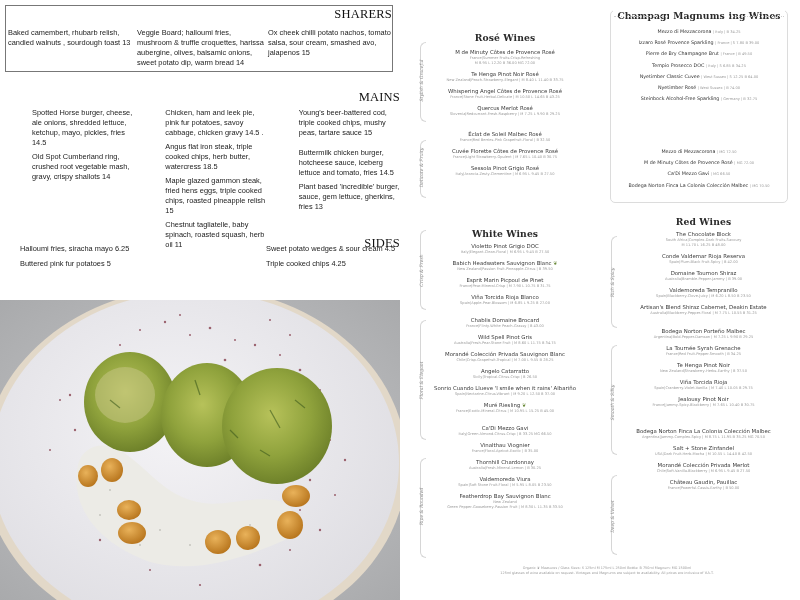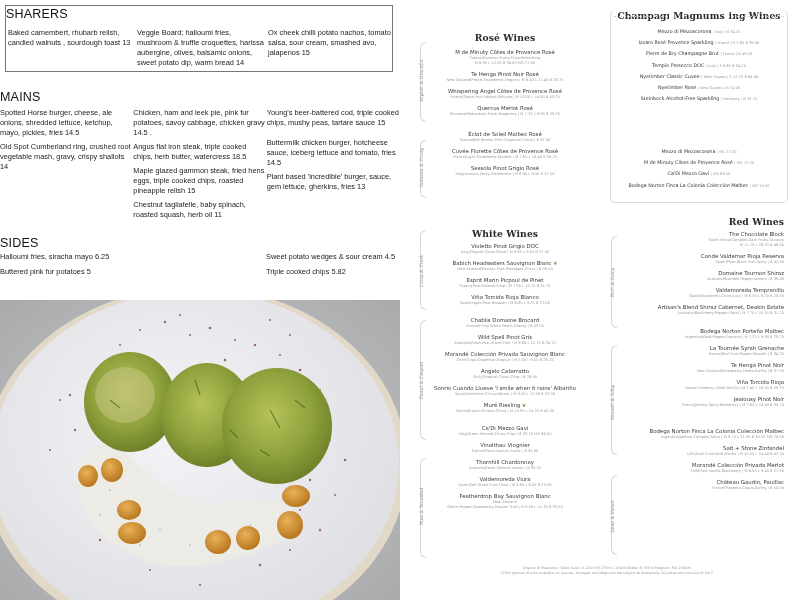--- a/index.html
+++ b/index.html
@@ -2,49 +2,49 @@
 <html><head>
 <meta charset="utf-8">
 <style>
   * { box-sizing: border-box; margin: 0; padding: 0; }
   html, body { width: 800px; height: 600px; overflow: hidden; background: #ffffff; }
   body { position: relative; font-family: "Liberation Sans", sans-serif; color: #333; }
 
   
   .food { position: absolute; left: 0; top: 0; width: 400px; height: 300px; background: #fff; }
   .sharers-box { position: absolute; left: 5px; top: 5px; width: 388px; height: 67px; border: 1px solid #777; }
-  .sec-title { text-align: left; font-family: Liberation Sans, sans-serif; font-size: 12.5px; color: #111; letter-spacing: 0.2px; }
+  .sec-title { text-align: right; font-family: Liberation Serif, serif; font-size: 12.5px; color: #111; letter-spacing: 0.2px; }
   .sharers-box .sec-title { margin-top: 1px; }
   .cols3 { display: flex; justify-content: space-between; }
   .col { text-align: left; font-size: 7.4px; line-height: 10px; color: #222; }
   .sharers-cols { position: absolute; left: 0; top: 22px; width: 100%; }
   .sharers-cols .c1 { width: 128px; margin-left: 2px; }
   .sharers-cols .c2 { width: 130px; }
   .sharers-cols .c3 { width: 124px; margin-right: 0; }
 
   .mains-title { position: absolute; left: 0; top: 90px; width: 400px; }
   .mains-cols { position: absolute; left: 0; top: 108px; width: 400px; }
-  .mains-cols .col { width: 134px; }
+  .mains-cols .col { width: 134px; margin-left: 32px; }
   .col .item { margin-bottom: 4px; }
   .mains-cols .c3 .item.gap { margin-top: 10px; }
 
   .sides-title { position: absolute; left: 0; top: 236px; width: 400px; }
-  .sides-cols { position: absolute; left: 0; top: 252px; width: 400px; }
+  .sides-cols { position: absolute; left: 0; top: 244px; width: 400px; padding-left: 20px; }
   .sides-cols .col { width: 134px; }
   .sides-cols .col .item { margin-bottom: 5px; }
 
   
   .photo { position: absolute; left: 0; top: 300px; width: 400px; height: 300px; overflow: hidden; background: #b9babc; }
   .photo svg { display: block; }
 
   
   .wine { position: absolute; left: 402px; top: 0; width: 398px; height: 600px; background: #fff; }
   .wcol { position: absolute; text-align: center; }
   .wcol.left { left: 3px; width: 200px; }
-  .wcol.right { left: 187px; width: 195px; text-align: right; }
+  .wcol.right { left: 204px; width: 195px; }
   .whead { font-family: "DejaVu Serif", serif; font-weight: bold; font-size: 9.2px; color: #2a2a2a; letter-spacing: 0.1px; }
   .wname { font-family: "DejaVu Sans", sans-serif; font-size: 5.4px; color: #3a3a3a; line-height: 7px; }
   .wsub { font-family: "DejaVu Sans", sans-serif; font-size: 3.6px; color: #9a9a9a; line-height: 5px; }
   .wentry { margin-bottom: 5px; }
   .sidelabel { position: absolute; font-family: "DejaVu Serif", serif; font-style: italic; font-size: 4.5px; color: #888; transform: rotate(-90deg); transform-origin: center center; white-space: nowrap; }
   .sidebracket { position: absolute; width: 6px; border-left: 1px solid #d6d6d6; border-top: 1px solid #d6d6d6; border-bottom: 1px solid #d6d6d6; border-radius: 6px 0 0 6px; }
   .leaf { color: #6a8a3a; font-size: 5px; }
 
   .sparkling-box { position: absolute; left: 208px; top: 10px; width: 178px; height: 193px; border: 1px solid #dcdcdc; border-radius: 5px; }
   .sparkling-box .whead { position: absolute; top: -1px; left: 0; width: 100%; text-align: center; }
@@ -98,21 +98,21 @@
   </div>
 
   <div class="sec-title sides-title">SIDES</div>
   <div class="cols3 sides-cols">
     <div class="col">
       <div class="item">Halloumi fries, siracha mayo 6.25</div>
       <div class="item">Buttered pink fur potatoes 5</div>
     </div>
     <div class="col">
       <div class="item">Sweet potato wedges &amp; sour cream 4.5</div>
-      <div class="item">Triple cooked chips 5.82</div>
+      <div class="item">Triple cooked chips 4.25</div>
     </div>
   </div>
 </div>
 
 <div class="photo" title="Courgette and pea fritters on a white plate with yoghurt dressing, roasted chickpeas and sumac">
   <svg width="400" height="300" viewBox="0 0 400 300">
     <defs>
       <radialGradient id="bg" cx="50%" cy="50%" r="75%">
         <stop offset="0%" stop-color="#c9cacc"></stop>
         <stop offset="100%" stop-color="#a7a8aa"></stop>

